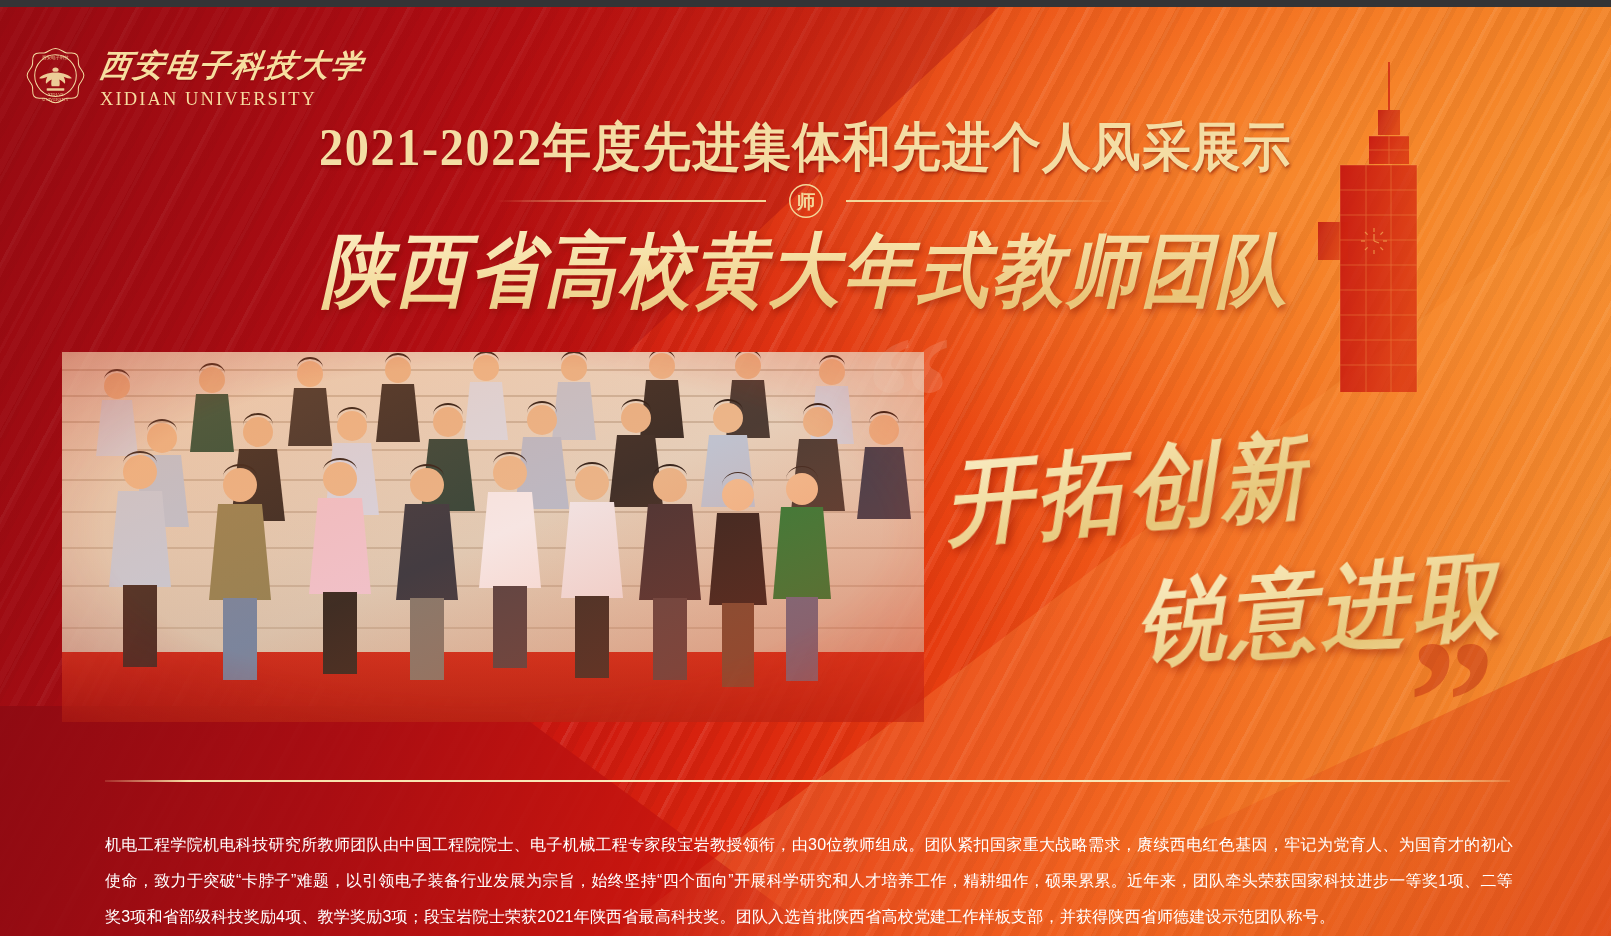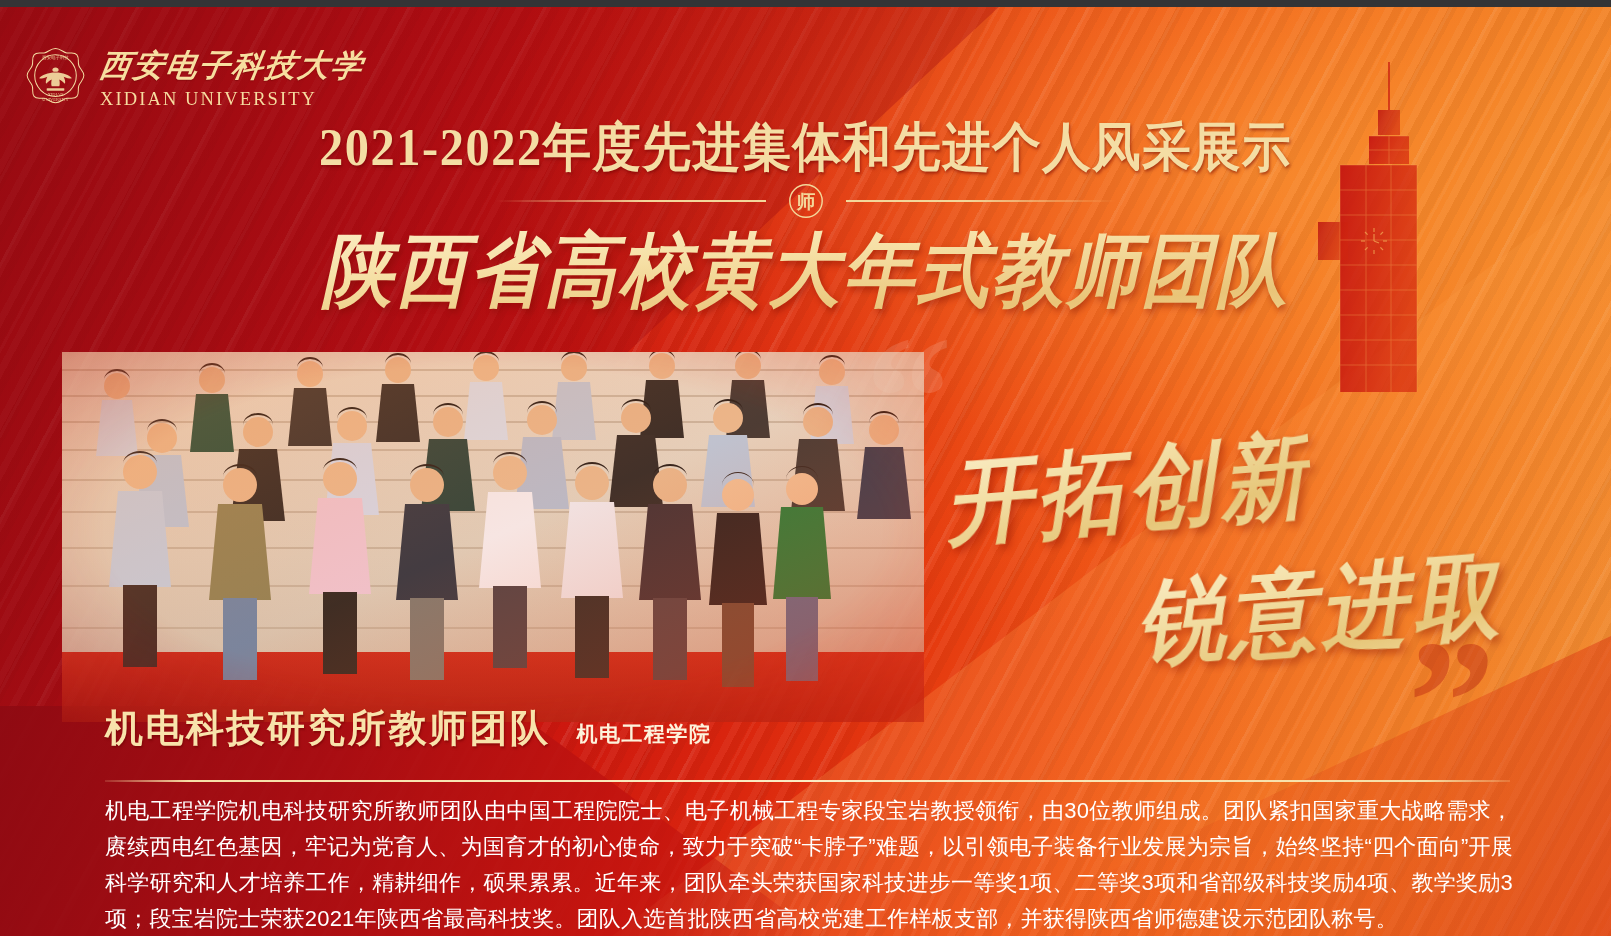--- a/index.html
+++ b/index.html
@@ -173,23 +173,23 @@
   }
 
   
   .goldrule {
     position:absolute; left:105px; top:780px; width:1405px; height:2px; z-index:24;
     background:linear-gradient(90deg, rgba(247,223,166,.15) 0%, #f7dfa6 6%, #fbecc4 50%, #f7dfa6 94%, rgba(247,223,166,.2) 100%);
   }
 
   
   .body-text {
-    position:absolute; left:105px; top:793px; width:1408px; z-index:24;
+    position:absolute; left:105px; top:827px; width:1408px; z-index:24;
     font-family:"Liberation Sans", sans-serif;
-    font-size:22px; line-height:36px;
+    font-size:16px; line-height:36px;
     color:#ffffff;
     text-align:justify;
     text-justify:inter-ideograph;
     letter-spacing:.2px;
   }
 </style>
 </head>
 <body>
 
 <div id="poster">
@@ -490,22 +490,18 @@
           <path d="M-16 -9 a16 13 0 0 1 32 0 a16 14 0 0 0 -32 0z" fill="#2a2320"></path>
         </g>
     </g>
 
     <rect x="0" y="0" width="862" height="370" fill="url(#warm)"></rect>
   </svg>
 
   <div class="calli calli-1">开拓创新</div>
   <div class="calli calli-2">锐意进取</div>
 
-  <div class="teamline">
-    <div class="team-name">机电科技研究所教师团队</div>
-    <div class="team-dept">机电工程学院</div>
-  </div>
 
   <div class="goldrule"></div>
 
   <div class="body-text">机电工程学院机电科技研究所教师团队由中国工程院院士、电子机械工程专家段宝岩教授领衔，由30位教师组成。团队紧扣国家重大战略需求，赓续西电红色基因，牢记为党育人、为国育才的初心使命，致力于突破“卡脖子”难题，以引领电子装备行业发展为宗旨，始终坚持“四个面向”开展科学研究和人才培养工作，精耕细作，硕果累累。近年来，团队牵头荣获国家科技进步一等奖1项、二等奖3项和省部级科技奖励4项、教学奖励3项；段宝岩院士荣获2021年陕西省最高科技奖。团队入选首批陕西省高校党建工作样板支部，并获得陕西省师德建设示范团队称号。</div>
 
 </div>
 
 </body></html>

